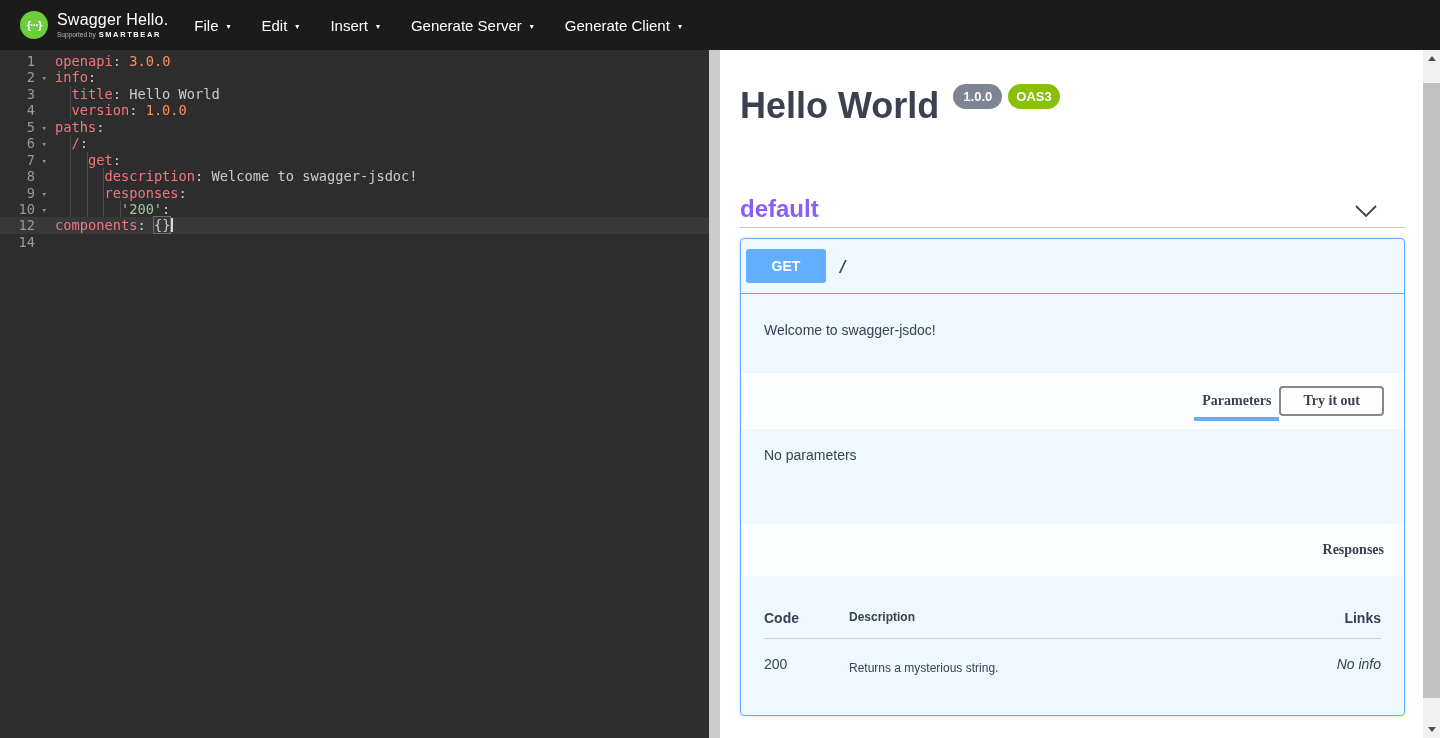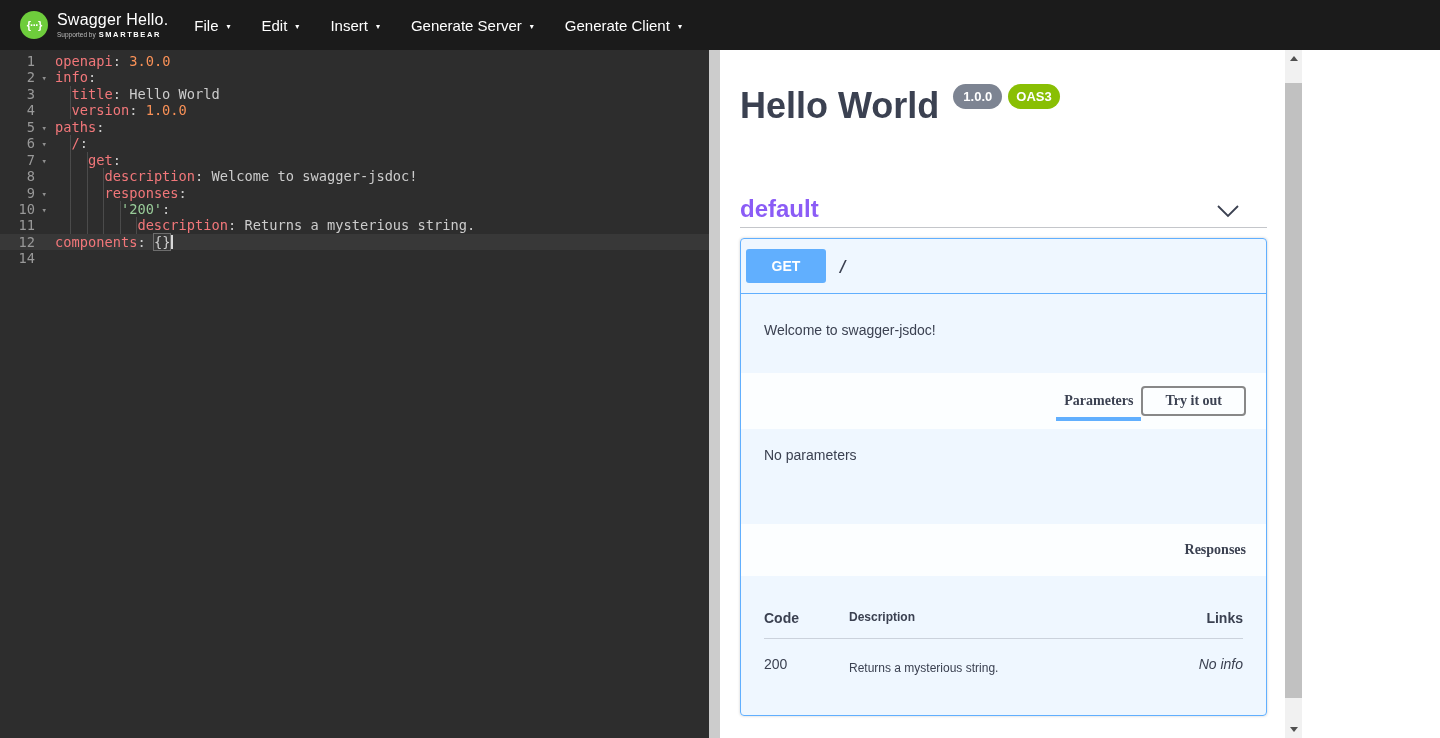--- a/index.html
+++ b/index.html
@@ -41,21 +41,21 @@
   .str { color:#99cc99; }
   .p   { color:#cccccc; }
   .brkt{ color:#cccccc; outline:1px solid #6d6d6d; }
   .cursor { display:inline-block; width:2px; height:14px; background:#d9d9d9;
             margin-left:1px; vertical-align:-2px; }
 
   
   .splitter { width:11px; background:#cccccc; cursor:col-resize; }
 
   
-  .preview { width:565px; background:#fff; color:#3b4151; overflow:hidden; }
+  .preview { width:703px; background:#fff; color:#3b4151; overflow:hidden; }
   .content { padding:0 18px 0 20px; }
 
   .information { margin-top:38px; display:flex; align-items:flex-start; }
   .api-title { font-size:36px; font-weight:bold; line-height:36px; color:#3b4151; }
   .badges { display:flex; gap:6px; margin-left:14px; margin-top:-4px; }
   .badge { color:#fff; font-weight:bold; border-radius:14px; font-size:13px; padding:5px 10px; }
   .badge-version { background:#7d8492; }
   .badge-oas { background:#89bf04; padding:5px 8px; }
 
   .tag-section { margin-top:71px; }
@@ -156,21 +156,20 @@
         <div class="line"><div class="gutter"><span class="lnum">1</span></div><div class="codeln"><span class="k">openapi</span><span class="p">: </span><span class="num">3.0.0</span></div></div>
         <div class="line"><div class="gutter"><span class="lnum">2</span><span class="fold">▾</span></div><div class="codeln"><span class="k">info</span><span class="p">:</span></div></div>
         <div class="line"><div class="gutter"><span class="lnum">3</span></div><div class="codeln"><span class="ind" style="width: 16.48px;"></span><span class="k">title</span><span class="p">: Hello World</span></div></div>
         <div class="line"><div class="gutter"><span class="lnum">4</span></div><div class="codeln"><span class="ind" style="width: 16.48px;"></span><span class="k">version</span><span class="p">: </span><span class="num">1.0.0</span></div></div>
         <div class="line"><div class="gutter"><span class="lnum">5</span><span class="fold">▾</span></div><div class="codeln"><span class="k">paths</span><span class="p">:</span></div></div>
         <div class="line"><div class="gutter"><span class="lnum">6</span><span class="fold">▾</span></div><div class="codeln"><span class="ind" style="width: 16.48px;"></span><span class="k">/</span><span class="p">:</span></div></div>
         <div class="line"><div class="gutter"><span class="lnum">7</span><span class="fold">▾</span></div><div class="codeln"><span class="ind" style="width: 32.96px;"></span><span class="k">get</span><span class="p">:</span></div></div>
         <div class="line"><div class="gutter"><span class="lnum">8</span></div><div class="codeln"><span class="ind" style="width: 49.44px;"></span><span class="k">description</span><span class="p">: Welcome to swagger-jsdoc!</span></div></div>
         <div class="line"><div class="gutter"><span class="lnum">9</span><span class="fold">▾</span></div><div class="codeln"><span class="ind" style="width: 49.44px;"></span><span class="k">responses</span><span class="p">:</span></div></div>
         <div class="line"><div class="gutter"><span class="lnum">10</span><span class="fold">▾</span></div><div class="codeln"><span class="ind" style="width: 65.92px;"></span><span class="str">'200'</span><span class="p">:</span></div></div>
-        <div class="line"><div class="gutter"><span class="lnum">11</span></div><div class="codeln"><span class="ind" style="width: 82.4px;"></span><span class="k">description</span><span class="p">: Returns a mysterious string.</span></div></div>
         <div class="line active"><div class="gutter"><span class="lnum">12</span></div><div class="codeln"><span class="k">components</span><span class="p">: </span><span class="brkt">{}</span><span class="cursor"></span></div></div>
         <div class="line"><div class="gutter"><span class="lnum">14</span></div><div class="codeln"></div></div>
       </div>
   </div>
 
   <div class="splitter"></div>
 
   <div class="preview">
     <div class="content">
 

